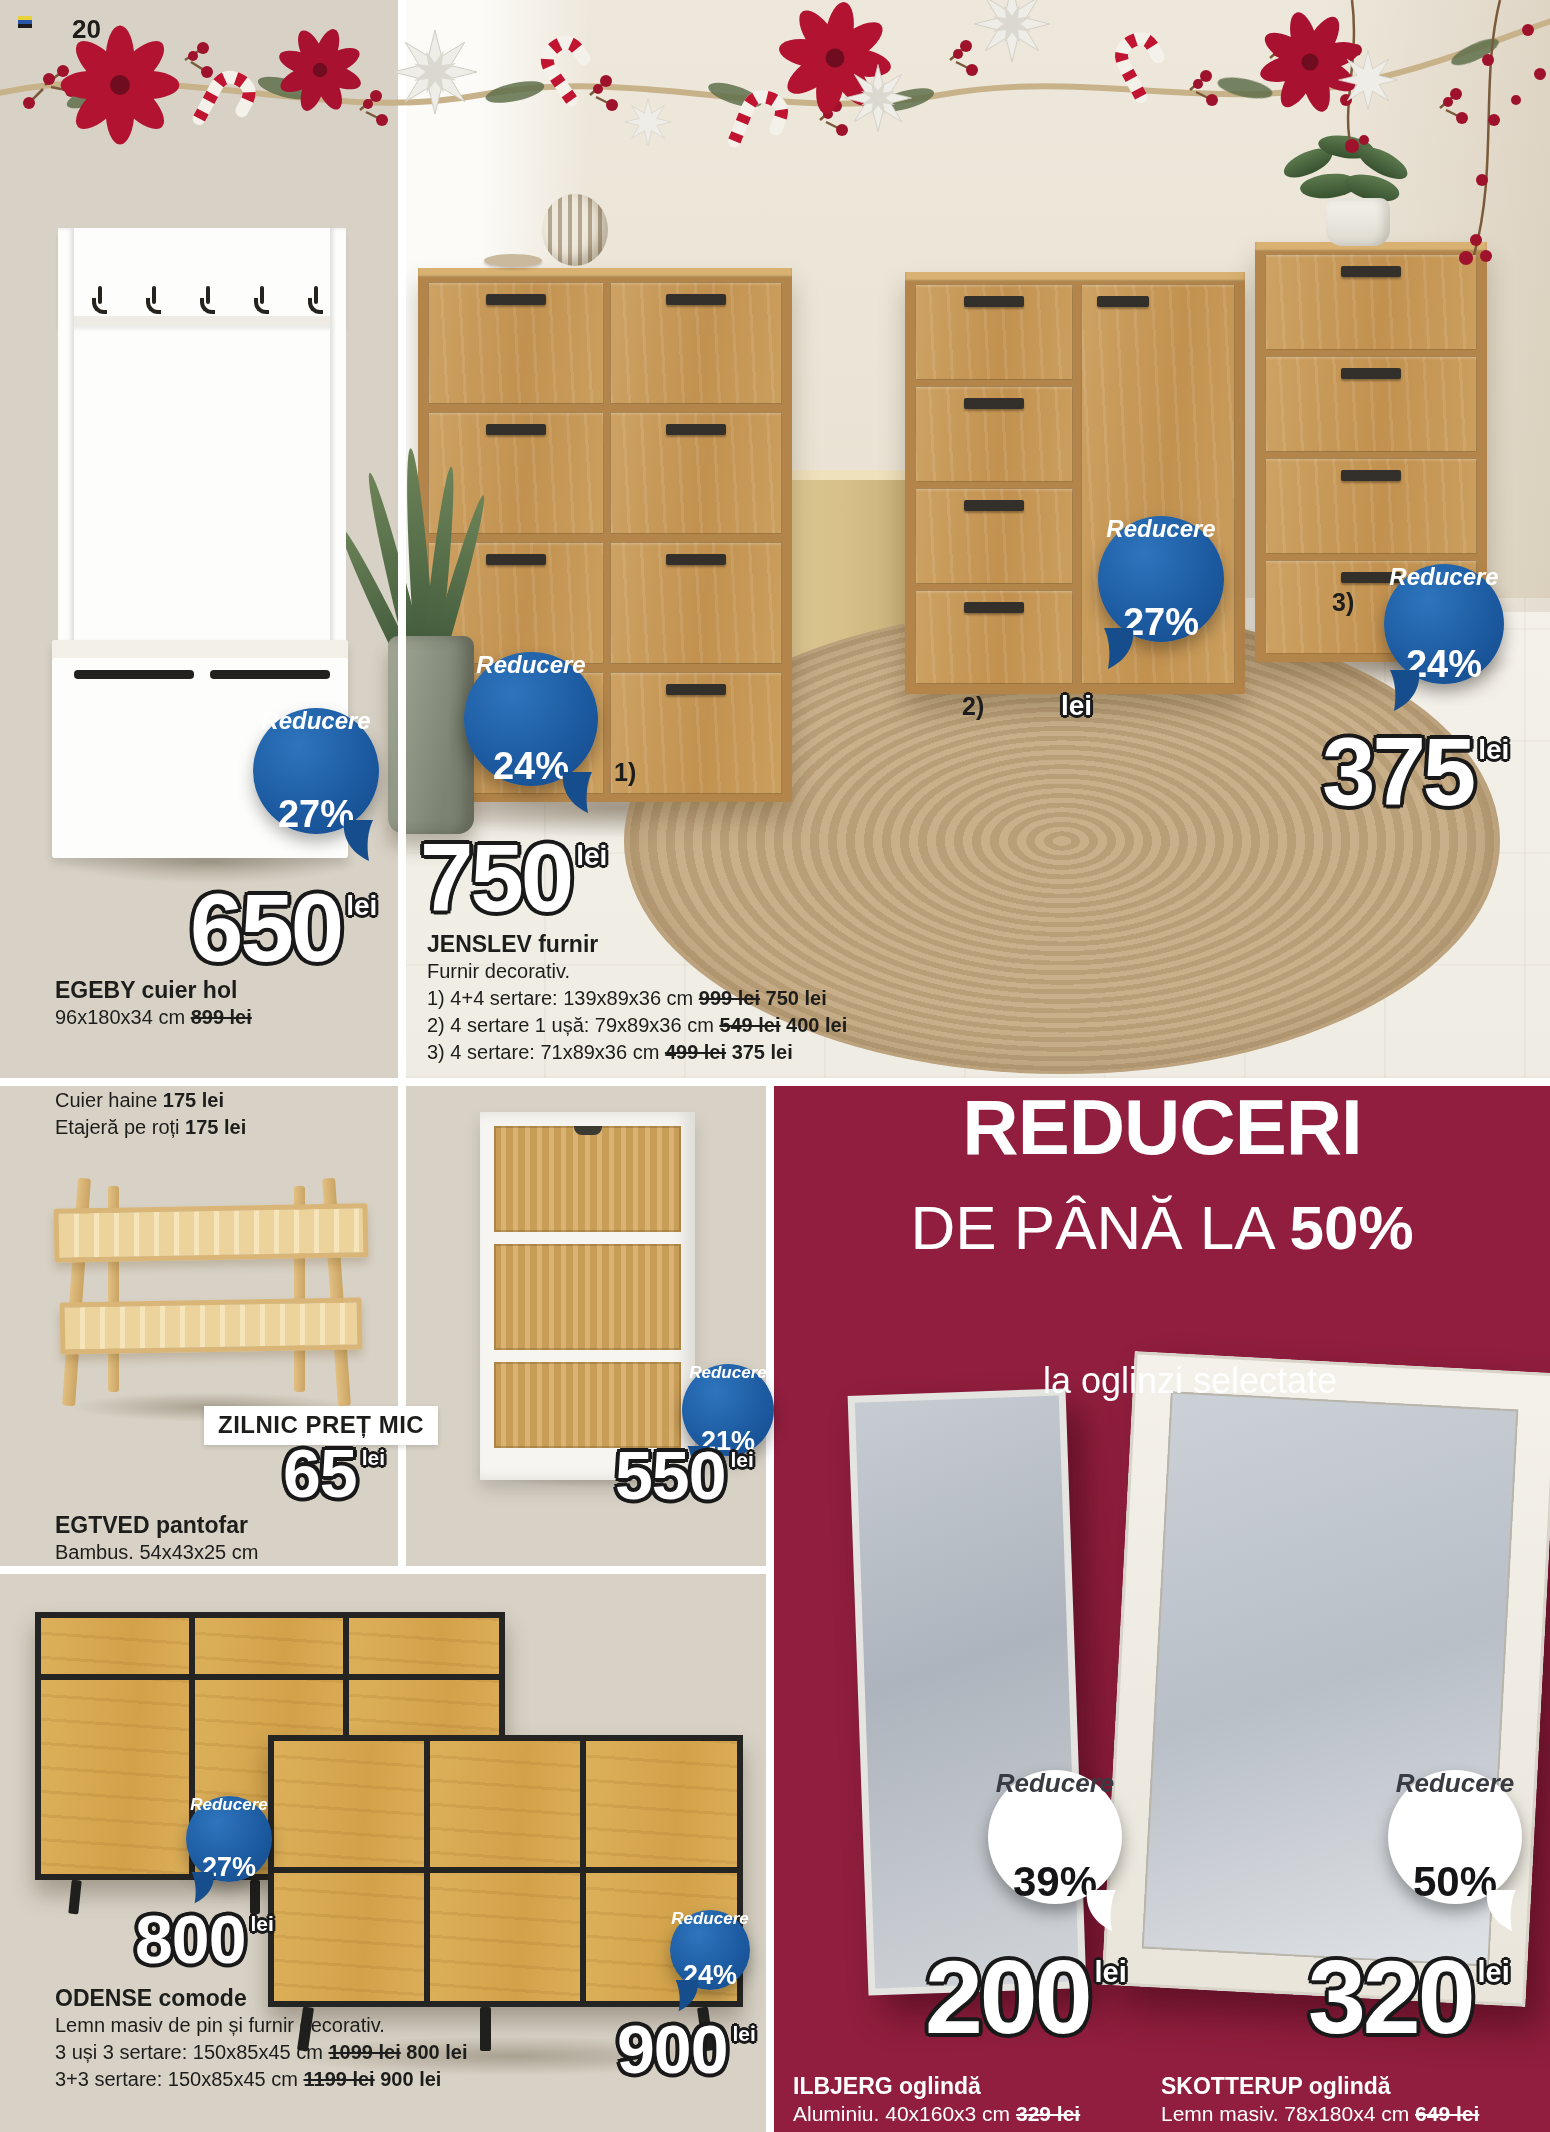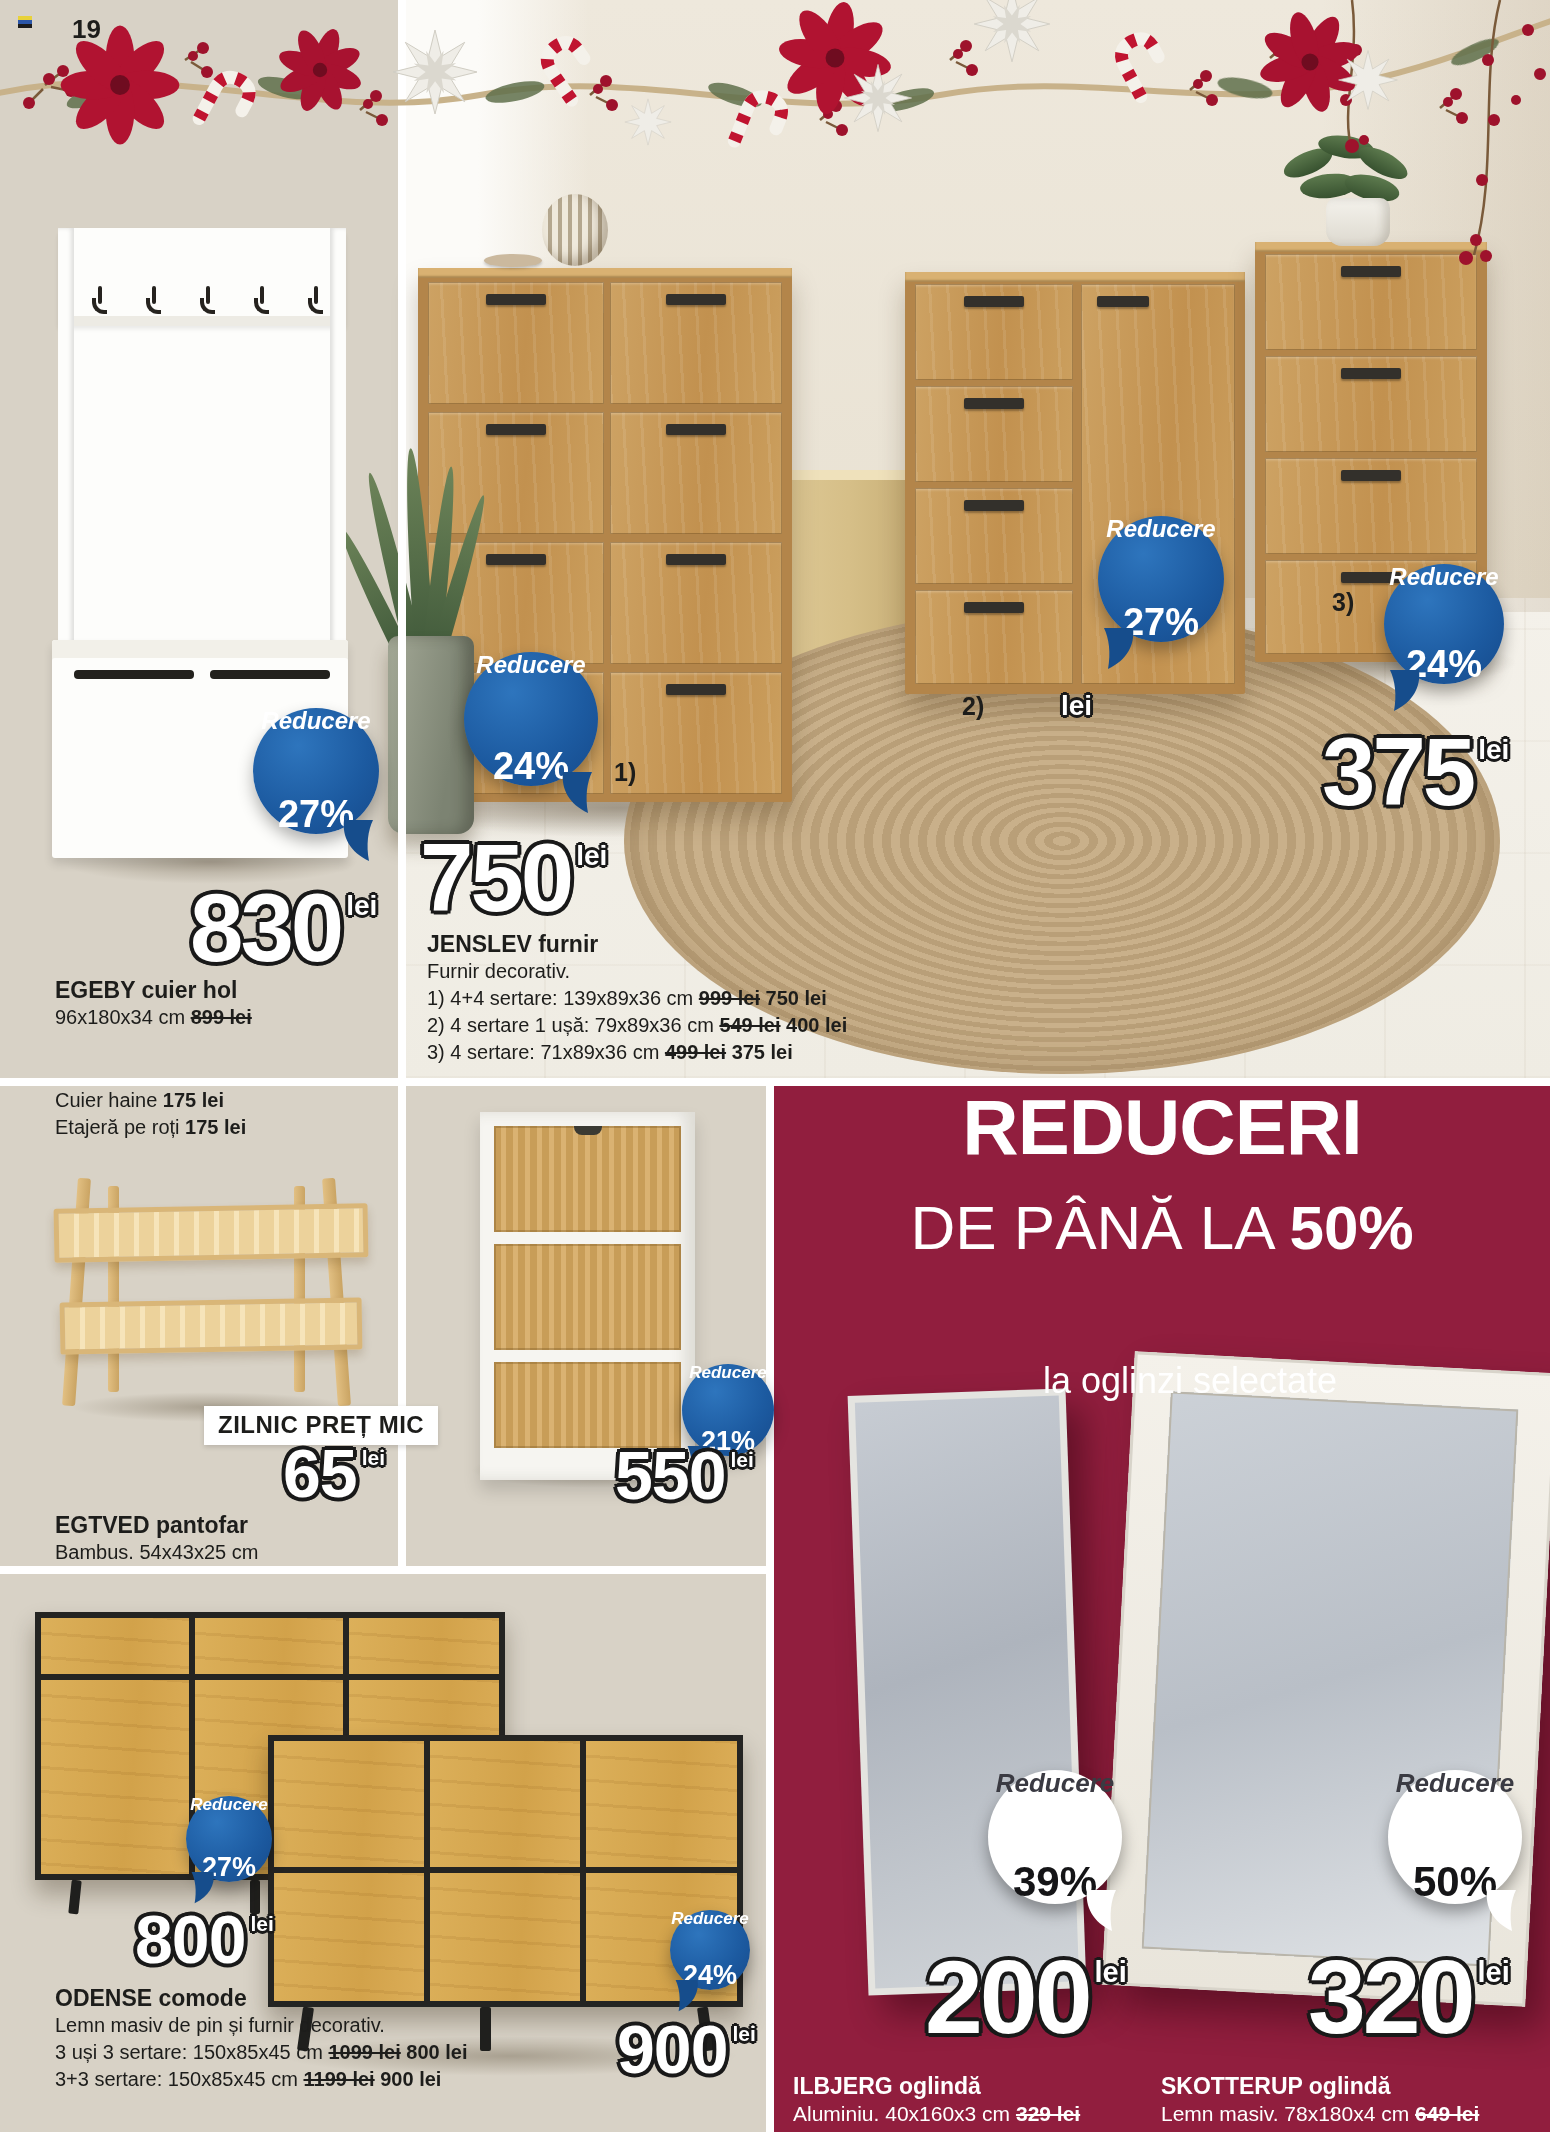--- a/index.html
+++ b/index.html
@@ -524,21 +524,21 @@
     <svg class="tail tr" viewBox="0 0 34 42">
         <path d="M3 0 C1 17 9 32 28 41 C25 25 27 10 32 0 Z"></path>
       </svg>
   </div>
 
   <div class="marker" style="left:614px;top:758px;">1)</div>
   <div class="marker" style="left:962px;top:692px;">2)</div>
   <div class="marker" style="left:1332px;top:588px;">3)</div>
 
   <div class="price pr-lg" style="left:190px;top:884px;">
-    <span class="digits">830</span>
+    <span class="digits">650</span>
     <span class="unit">lei</span>
   </div>
   <div class="price pr-lg" style="left:420px;top:834px;">
     <span class="digits">750</span>
     <span class="unit">lei</span>
   </div>
   <div class="price pr-lg" style="left:1056px;top:684px;">
     <span class="unit">lei</span>
   </div>
   <div class="price pr-lg" style="left:1322px;top:728px;">
@@ -606,15 +606,15 @@
   <div class="tblock whitetext" style="left:793px;top:2072px;width:360px;z-index:12;">
     <div class="pname">ILBJERG oglindă</div>
     <div style="font-size:21px;"><span>Aluminiu. 40x160x3 cm </span><s class="old">329 lei</s></div>
   </div>
   <div class="tblock whitetext" style="left:1161px;top:2072px;width:380px;z-index:12;">
     <div class="pname">SKOTTERUP oglindă</div>
     <div style="font-size:21px;"><span>Lemn masiv. 78x180x4 cm </span><s class="old">649 lei</s></div>
   </div>
 
   <div class="regmark"></div>
-  <div class="pagenum">19</div>
+  <div class="pagenum">20</div>
 
 </div>
 
 </body></html>

